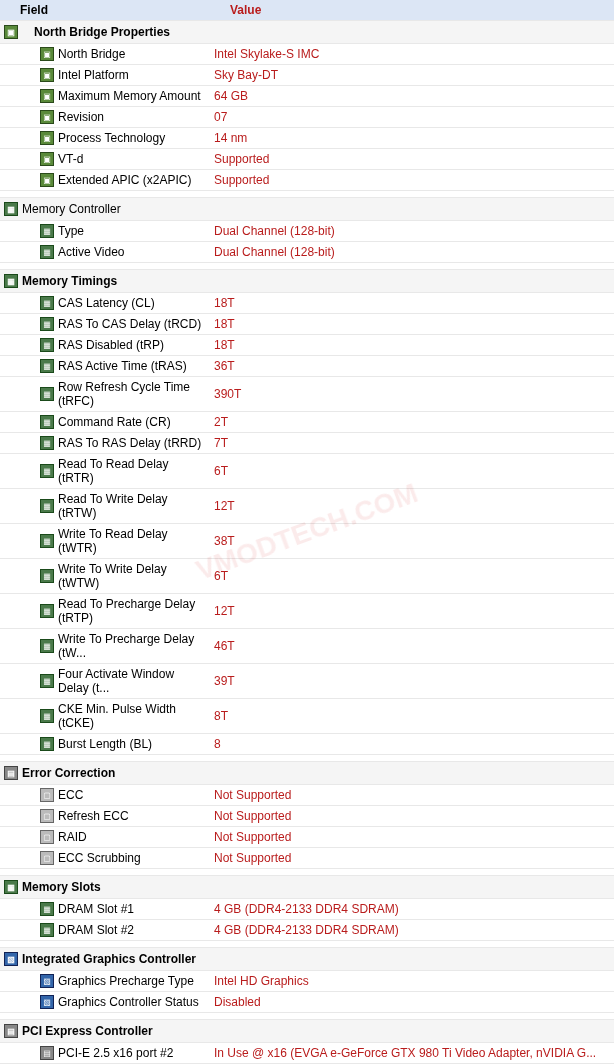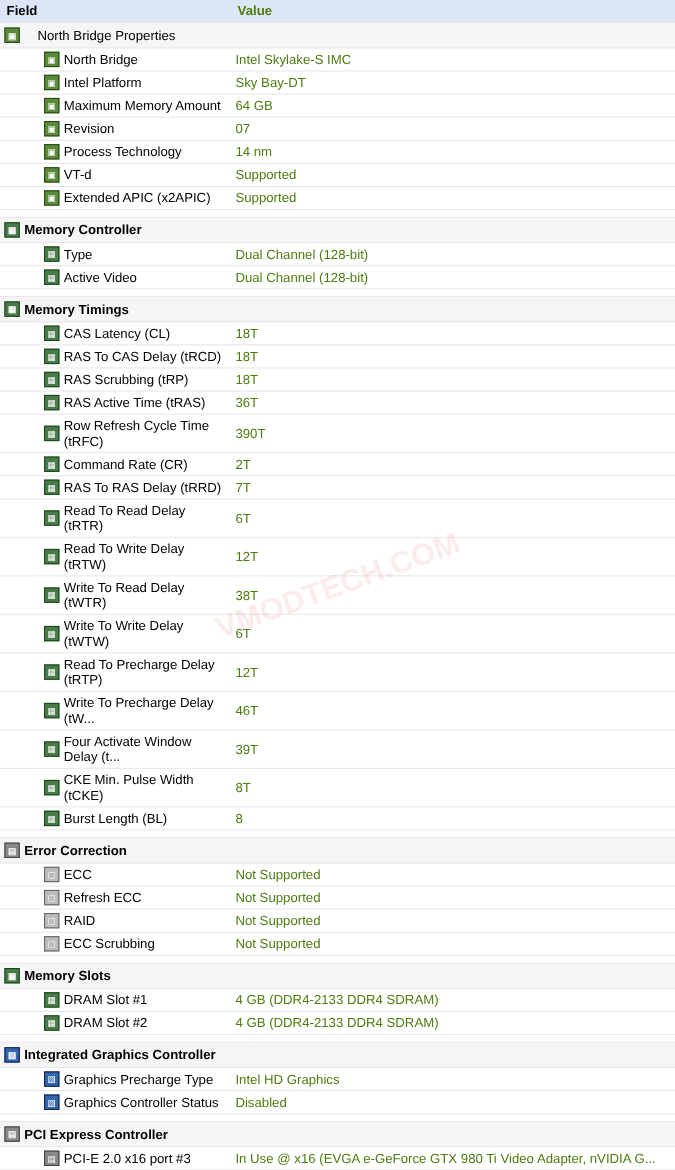--- a/index.html
+++ b/index.html
@@ -23,27 +23,27 @@
     }
     td {
       padding: 3px 4px;
       vertical-align: middle;
     }
     .col-field {
       width: 210px;
       padding-left: 4px;
     }
     .col-value {
-      color: #4d7c0f;
+      color: #b91c1c;
     }
     .header-row td {
       background: #dce6f5;
       font-weight: bold;
       font-size: 12px;
-      padding: 3px 6px;
+      padding: 3px 20px;
     }
     .section-group-row td {
       background: #f5f5f5;
       font-weight: bold;
       padding: 4px 6px;
     }
     .spacer-row td {
       height: 6px;
       background: #fff;
       border-bottom: none;
@@ -78,21 +78,21 @@
       <tr class="header-row">
         <td class="col-field">Field</td>
         <td class="col-value">Value</td>
       </tr>
     </thead>
     <tbody id="table-body">
     <tr class="section-group-row">
           <td colspan="2" style="padding-left: 4px;">
             <div class="field-cell">
               <span style="display: inline-block; width: 14px; height: 14px; margin-right: 4px; vertical-align: middle; background: rgb(90, 138, 58); border: 1px solid rgb(42, 74, 26); font-size: 8px; text-align: center; line-height: 14px; color: rgb(255, 255, 255); flex-shrink: 0;">▣</span>
-              <span style="font-weight: normal; padding-left: 12px;">North Bridge Properties</span>
+              <span style="font-weight: bold; padding-left: 12px;">North Bridge Properties</span>
             </div>
           </td>
         </tr>
         <tr>
           <td class="col-field indent2">
             <div class="field-cell">
               <span style="display: inline-block; width: 14px; height: 14px; margin-right: 4px; vertical-align: middle; background: rgb(90, 138, 58); border: 1px solid rgb(42, 74, 26); font-size: 8px; text-align: center; line-height: 14px; color: rgb(255, 255, 255); flex-shrink: 0;">▣</span>
               <span>North Bridge</span>
             </div>
           </td>
@@ -152,21 +152,21 @@
           </td>
           <td class="col-value">Supported</td>
         </tr>
         <tr class="spacer-row">
           <td colspan="2"></td>
         </tr>
         <tr class="section-group-row">
           <td colspan="2" style="padding-left: 4px;">
             <div class="field-cell">
               <span style="display: inline-block; width: 14px; height: 14px; margin-right: 4px; vertical-align: middle; background: rgb(74, 122, 74); border: 1px solid rgb(26, 74, 26); font-size: 8px; text-align: center; line-height: 14px; color: rgb(255, 255, 255); flex-shrink: 0;">▦</span>
-              <span style="font-weight: bold;">Memory Controller</span>
+              <span style="font-weight: normal;">Memory Controller</span>
             </div>
           </td>
         </tr>
         <tr>
           <td class="col-field indent2">
             <div class="field-cell">
               <span style="display: inline-block; width: 14px; height: 14px; margin-right: 4px; vertical-align: middle; background: rgb(74, 122, 74); border: 1px solid rgb(26, 74, 26); font-size: 8px; text-align: center; line-height: 14px; color: rgb(255, 255, 255); flex-shrink: 0;">▦</span>
               <span>Type</span>
             </div>
           </td>
@@ -207,21 +207,21 @@
               <span style="display: inline-block; width: 14px; height: 14px; margin-right: 4px; vertical-align: middle; background: rgb(74, 122, 74); border: 1px solid rgb(26, 74, 26); font-size: 8px; text-align: center; line-height: 14px; color: rgb(255, 255, 255); flex-shrink: 0;">▦</span>
               <span>RAS To CAS Delay (tRCD)</span>
             </div>
           </td>
           <td class="col-value">18T</td>
         </tr>
         <tr>
           <td class="col-field indent2">
             <div class="field-cell">
               <span style="display: inline-block; width: 14px; height: 14px; margin-right: 4px; vertical-align: middle; background: rgb(74, 122, 74); border: 1px solid rgb(26, 74, 26); font-size: 8px; text-align: center; line-height: 14px; color: rgb(255, 255, 255); flex-shrink: 0;">▦</span>
-              <span>RAS Scrubbing (tRP)</span>
+              <span>RAS Disabled (tRP)</span>
             </div>
           </td>
           <td class="col-value">18T</td>
         </tr>
         <tr>
           <td class="col-field indent2">
             <div class="field-cell">
               <span style="display: inline-block; width: 14px; height: 14px; margin-right: 4px; vertical-align: middle; background: rgb(74, 122, 74); border: 1px solid rgb(26, 74, 26); font-size: 8px; text-align: center; line-height: 14px; color: rgb(255, 255, 255); flex-shrink: 0;">▦</span>
               <span>RAS Active Time (tRAS)</span>
             </div>
@@ -449,21 +449,21 @@
             <div class="field-cell">
               <span style="display: inline-block; width: 14px; height: 14px; margin-right: 4px; vertical-align: middle; background: rgb(136, 136, 136); border: 1px solid rgb(68, 68, 68); font-size: 8px; text-align: center; line-height: 14px; color: rgb(255, 255, 255); flex-shrink: 0;">▤</span>
               <span style="font-weight: bold;">PCI Express Controller</span>
             </div>
           </td>
         </tr>
         <tr>
           <td class="col-field indent2">
             <div class="field-cell">
               <span style="display: inline-block; width: 14px; height: 14px; margin-right: 4px; vertical-align: middle; background: rgb(136, 136, 136); border: 1px solid rgb(68, 68, 68); font-size: 8px; text-align: center; line-height: 14px; color: rgb(255, 255, 255); flex-shrink: 0;">▤</span>
-              <span>PCI-E 2.0 x16 port #3</span>
+              <span>PCI-E 2.5 x16 port #2</span>
             </div>
           </td>
           <td class="col-value">In Use @ x16  (EVGA e-GeForce GTX 980 Ti Video Adapter, nVIDIA G...</td>
         </tr>
         <tr class="spacer-row">
           <td colspan="2"></td>
         </tr>
       </tbody>
   </table>
 </div>

